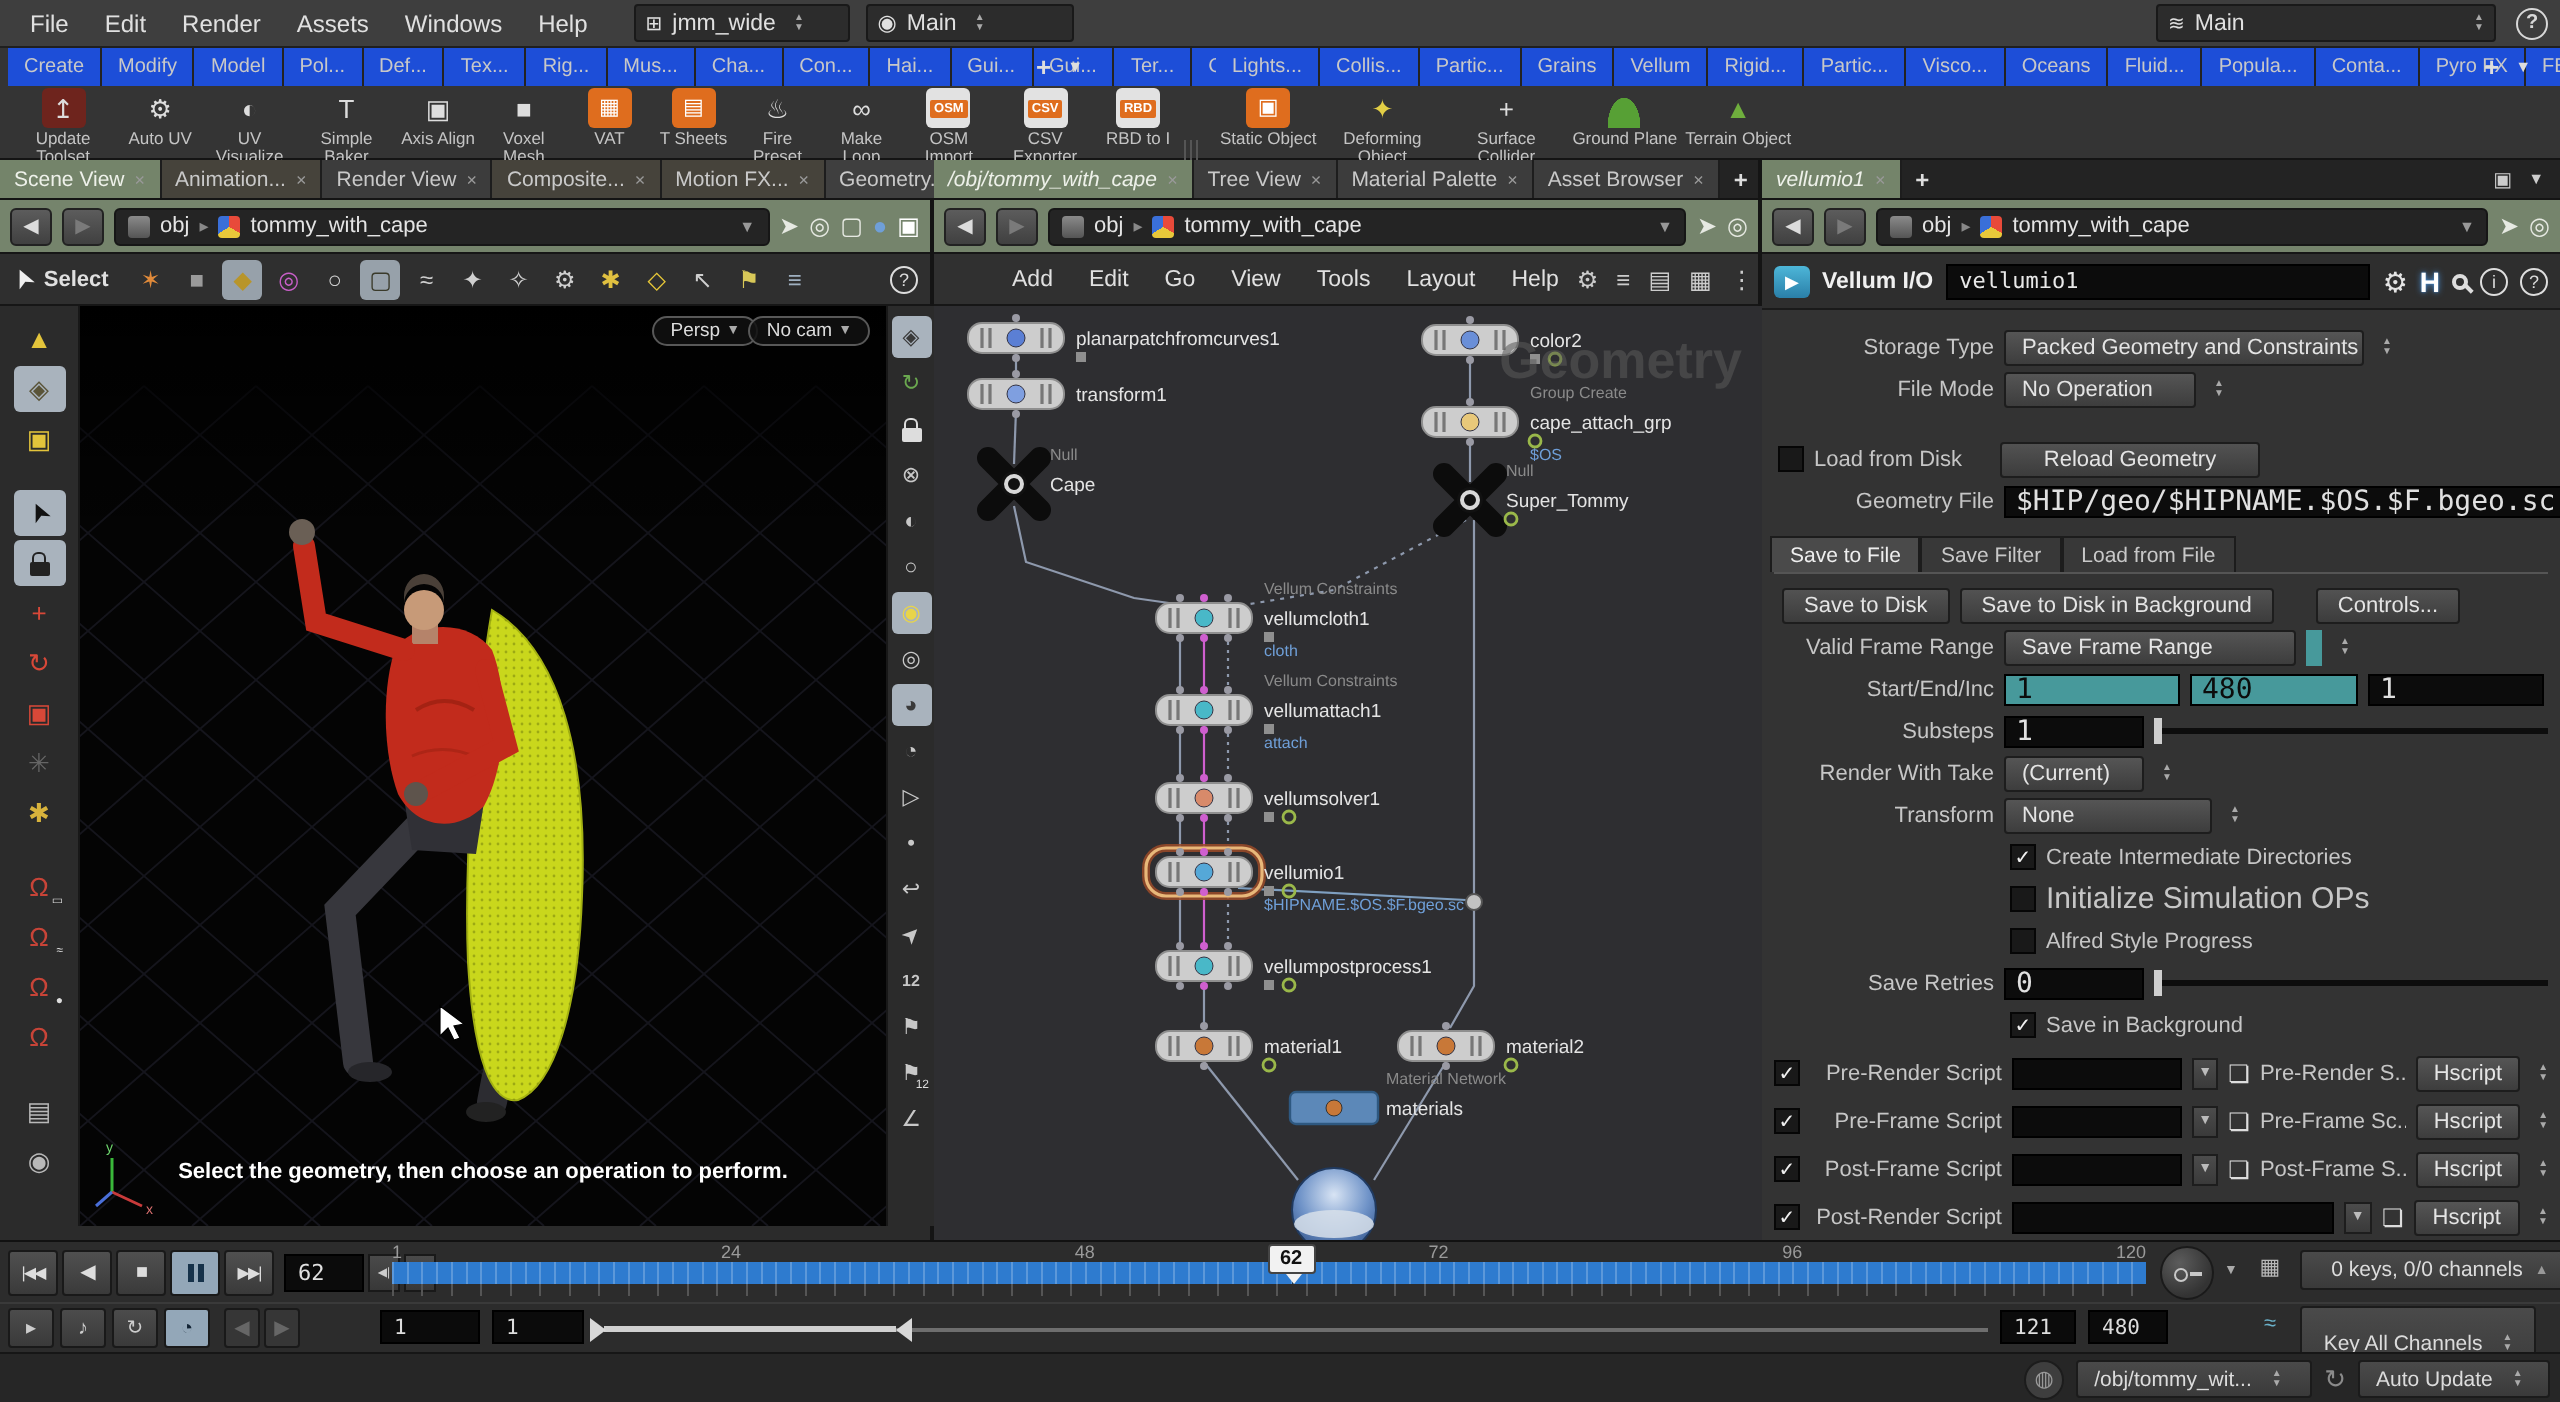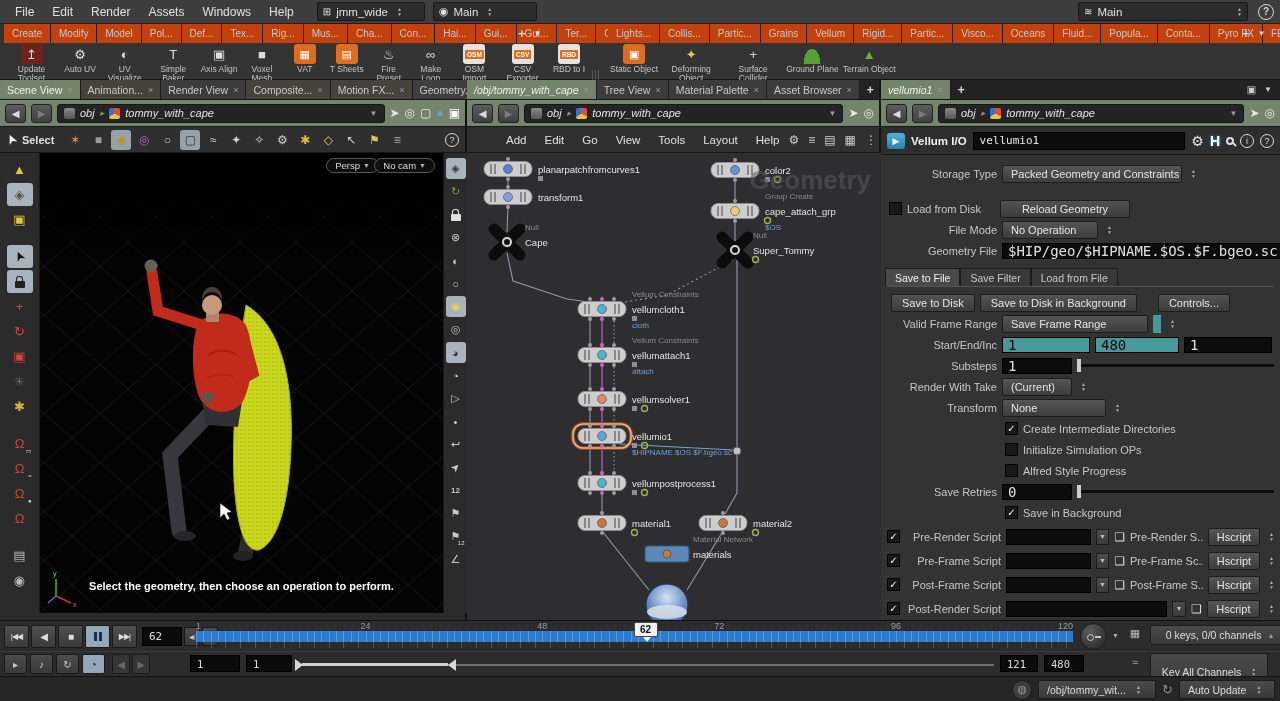--- a/index.html
+++ b/index.html
@@ -14,21 +14,21 @@
   .menu-item{padding:0 9px;font-size:12px;color:#e0e0e0;cursor:default;}
   .mwidget{height:19px;background:#2c2c2c;border:1px solid #191919;border-radius:2px;
            display:flex;align-items:center;gap:5px;font-size:11.5px;color:#e0e0e0;padding:0 5px;}
   .spin{display:inline-flex;flex-direction:column;justify-content:center;font-size:5px;line-height:5px;color:#aaa;margin-left:4px;}
   .helpcirc{width:16px;height:16px;border:1.5px solid #d8d8d8;border-radius:50%;display:flex;
             align-items:center;justify-content:center;font-size:10px;font-weight:bold;color:#d8d8d8;}
 
   
   .shelf{position:absolute;left:0;top:24px;width:1280px;height:56px;background:#343434;border-bottom:1px solid #141414;}
   .stabs{position:absolute;top:0;display:flex;height:19px;}
-  .stab{display:flex;align-items:center;padding:0 8px;font-size:10px;color:#c8c8c8;background:#c2410c;
+  .stab{display:flex;align-items:center;padding:0 8px;font-size:10px;color:#c8c8c8;background:#1d4ed8;
         border-right:1px solid #232323;white-space:nowrap;}
   .stab-extra{display:flex;align-items:center;gap:8px;padding:0 8px;color:#ddd;}
   .tools{position:absolute;top:19px;display:flex;align-items:flex-start;height:37px;overflow:hidden;}
   .tool{display:flex;flex-direction:column;align-items:center;min-width:42px;max-width:62px;padding:1px 2px;}
   .ti{width:22px;height:20px;border-radius:3px;display:flex;align-items:center;justify-content:center;
       font-size:13px;color:#ddd;position:relative;}
   .ti .g{line-height:1;}
   .ti .g:empty,.g2:empty,.doc-text:empty,.slabel:empty{display:none;}
   .ti-joystick{background:#6e241d;}
   .ti-vat,.ti-sheets,.ti-static{background:#df6d1e;color:#fff;font-size:11px;}
@@ -52,21 +52,21 @@
   .ptab.active{background:#74846a;color:#eef1ea;}
   .ptab.italic{font-style:italic;}
   .tx{font-size:9px;color:#999;}
   .ptab-extra{display:flex;align-items:center;gap:9px;padding:0 7px;color:#ddd;font-size:12px;}
   .ptab-right{margin-left:auto;display:flex;align-items:center;gap:8px;padding:0 8px;color:#ccc;font-size:10px;}
   .pathbar{height:27px;background:#75846c;display:flex;align-items:center;gap:5px;padding:0 5px;border-bottom:1px solid #161616;}
   .navbtn{width:21px;height:19px;background:linear-gradient(#5c5c5c,#404040);border:1px solid #222;
           border-radius:3px;color:#dcdcdc;font-size:10px;display:flex;align-items:center;justify-content:center;}
   .navbtn.dim{color:#7a7a7a;}
   .crumb{flex:1;height:19px;background:#242424;border:1px solid #161616;border-radius:3px;display:flex;
-         align-items:center;gap:5px;padding:0 6px;font-size:11px;color:#e4e4e4;font-style:italic;}
+         align-items:center;gap:5px;padding:0 6px;font-size:11px;color:#e4e4e4;}
   .mini-ic{width:11px;height:11px;border-radius:2px;flex:none;}
   .obj-ic{background:linear-gradient(#8a8a8a,#555);}
   .node-ic{background:conic-gradient(#e84a3a 0 33%,#e8c83a 0 66%,#3a6fd8 0);}
   .crumb-sep{color:#888;font-size:9px;}
   .crumb-caret{margin-left:auto;color:#999;font-size:8px;}
   .pbic{color:#e6e9e2;font-size:12px;line-height:1;}
 
   
   .scene-toolbar{height:26px;background:#2f2f2f;border-bottom:1px solid #161616;display:flex;align-items:center;gap:3px;padding:0 6px;}
   .sel-arrow{font-size:13px;color:#f0f0f0;transform:rotate(-115deg);margin-right:2px;}
@@ -1073,34 +1073,34 @@
       <div class="prow">
         <span class="plabel">Storage Type</span>
         <span class="dd" style="width:180px">
             <span>Packed Geometry and Constraints</span>
           </span>
         <span class="spin">
             <span>▲</span>
             <span>▼</span>
           </span>
       </div>
+      <div class="prow">
+        <span class="plabel">File Mode</span>
+        <span class="dd" style="width:96px">
+            <span>No Operation</span>
+          </span>
+        <span class="spin">
+            <span>▲</span>
+            <span>▼</span>
+          </span>
+      </div>
       <div class="prow" style="margin-top:14px">
         <span class="cb" style="margin-left:2px"></span>
         <span style="font-size:11px;color:#c6c6c6;width:88px">Load from Disk</span>
         <span class="btn" style="width:130px;justify-content:center">Reload Geometry</span>
-      </div>
-      <div class="prow">
-        <span class="plabel">File Mode</span>
-        <span class="dd" style="width:96px">
-            <span>No Operation</span>
-          </span>
-        <span class="spin">
-            <span>▲</span>
-            <span>▼</span>
-          </span>
       </div>
       <div class="prow">
         <span class="plabel">Geometry File</span>
         <span class="field" style="flex:1">$HIP/geo/$HIPNAME.$OS.$F.bgeo.sc</span>
         <span class="caretbox">▼</span>
         <span class="script-ico">❏</span>
       </div>
       <div class="ftabs">
 
       <span class="ftab active">Save to File</span>
@@ -1159,21 +1159,21 @@
         </div>
         <div>
 
             <div class="prow" style="padding-left:118px">
               <span class="cb checked">✓</span>
               <span style="font-size:11px;color:#c6c6c6">Create Intermediate Directories</span>
             </div>
 
             <div class="prow" style="padding-left:118px">
               <span class="cb"></span>
-              <span style="font-size:11px;color:#c6c6c6">Initialize Simulation OPs</span>
+              <span style="font-size:15px;color:#c6c6c6">Initialize Simulation OPs</span>
             </div>
 
             <div class="prow" style="padding-left:118px">
               <span class="cb"></span>
               <span style="font-size:11px;color:#c6c6c6">Alfred Style Progress</span>
             </div>
           </div>
         <div class="prow">
           <span class="plabel">Save Retries</span>
           <span class="field" style="width:70px">0</span>

